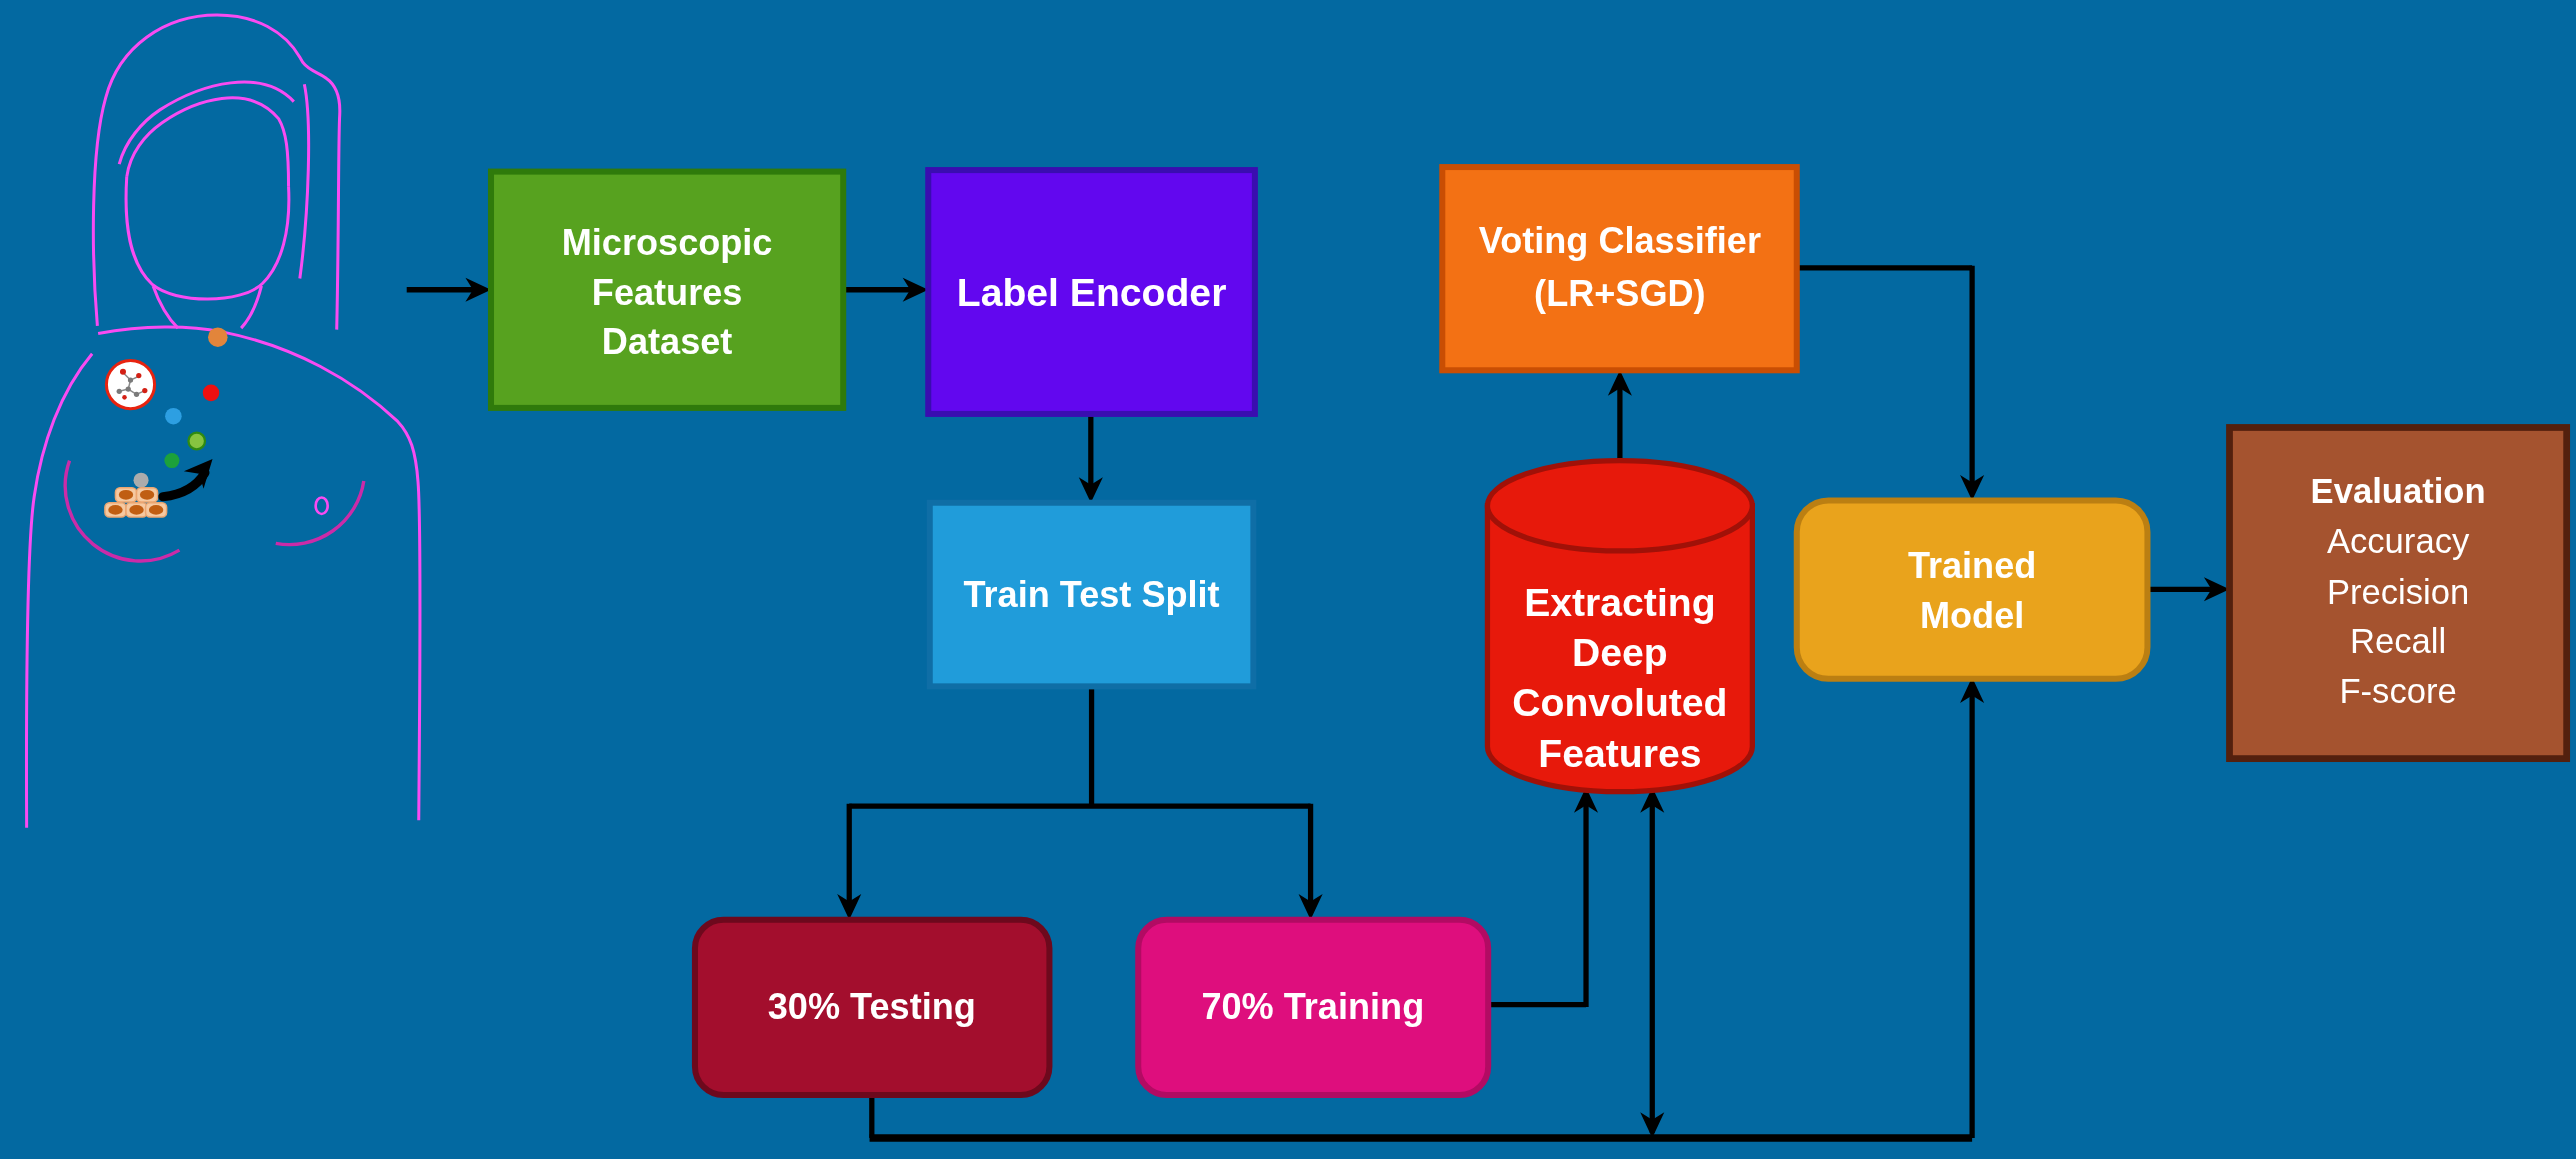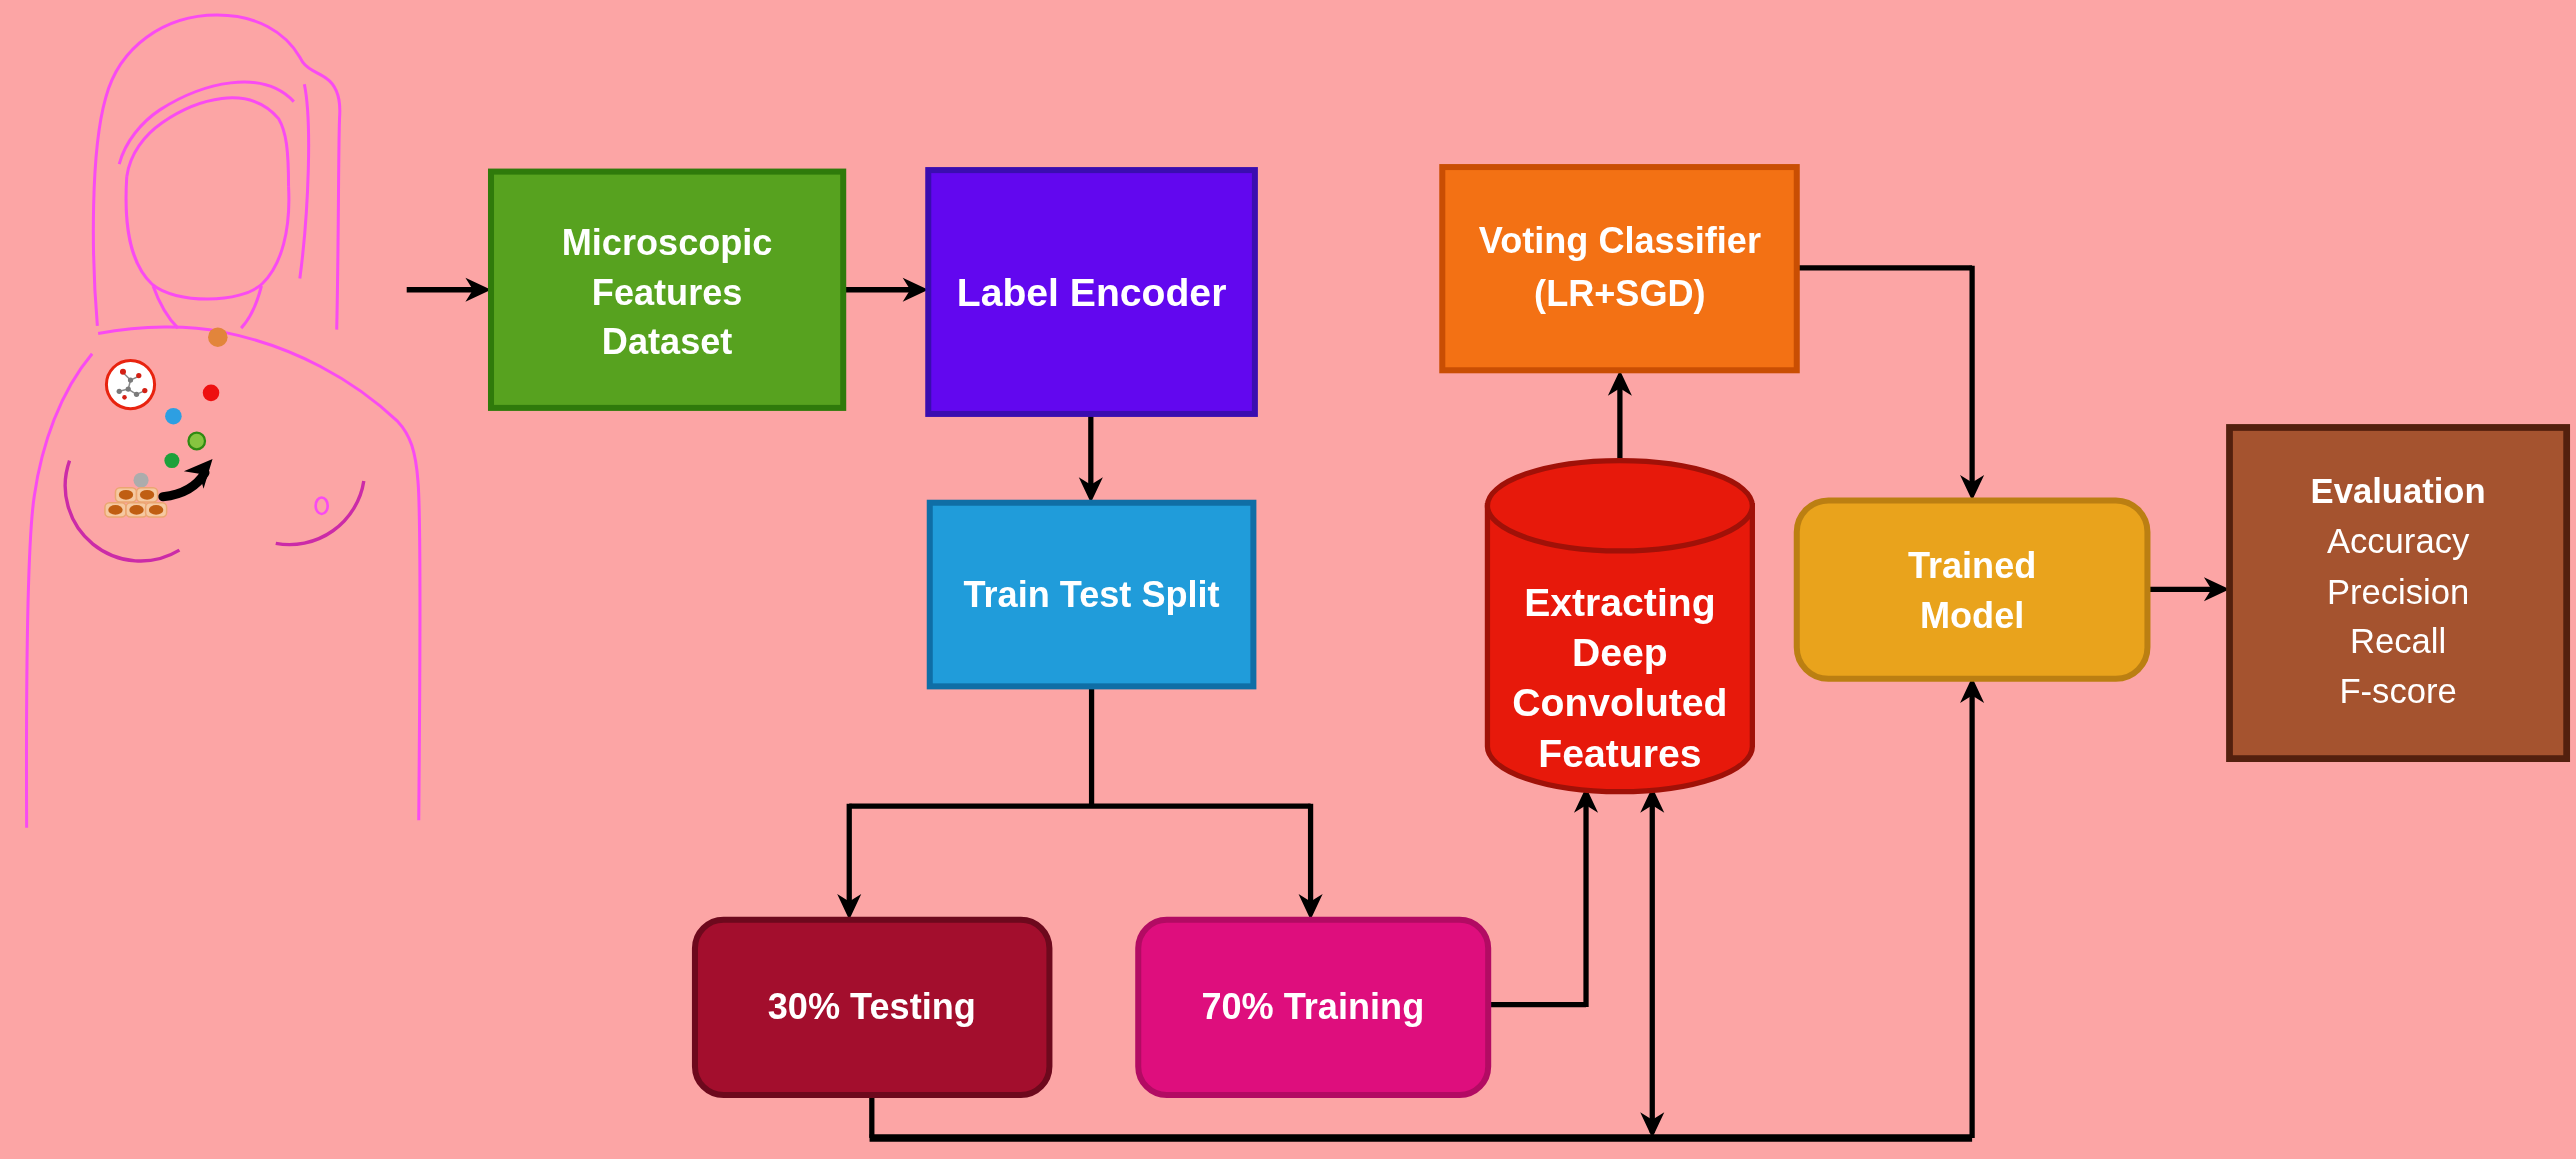--- a/index.html
+++ b/index.html
@@ -1,16 +1,16 @@
 <!DOCTYPE html>
 <html style="font-size:12px"><head>
 <meta charset="utf-8">
 <style>
   html,body{margin:0;padding:0;background:#ffffff;}
-  .stage{width:2576px;height:1159px;position:relative;background:#fca5a5;overflow:hidden;}
+  .stage{width:2576px;height:1159px;position:relative;background:#0369a1;overflow:hidden;}
   svg{display:block;font-family:"Liberation Sans",sans-serif;}
 
   
   .n-dataset{fill:#57A21F;stroke:#2F7A0B;stroke-width:8;}
   .n-encoder{fill:#6207EF;stroke:#3A0DB0;stroke-width:8;}
   .n-split{fill:#209CDA;stroke:#0F6EA6;stroke-width:8;}
   .n-testing{fill:#A30E2D;stroke:#6D091D;stroke-width:8;}
   .n-training{fill:#DE0E7D;stroke:#B20B63;stroke-width:8;}
   .n-cylinder{fill:#E7190B;stroke:#A01108;stroke-width:7;}
   .n-voting{fill:#F37114;stroke:#C94E03;stroke-width:8;}

